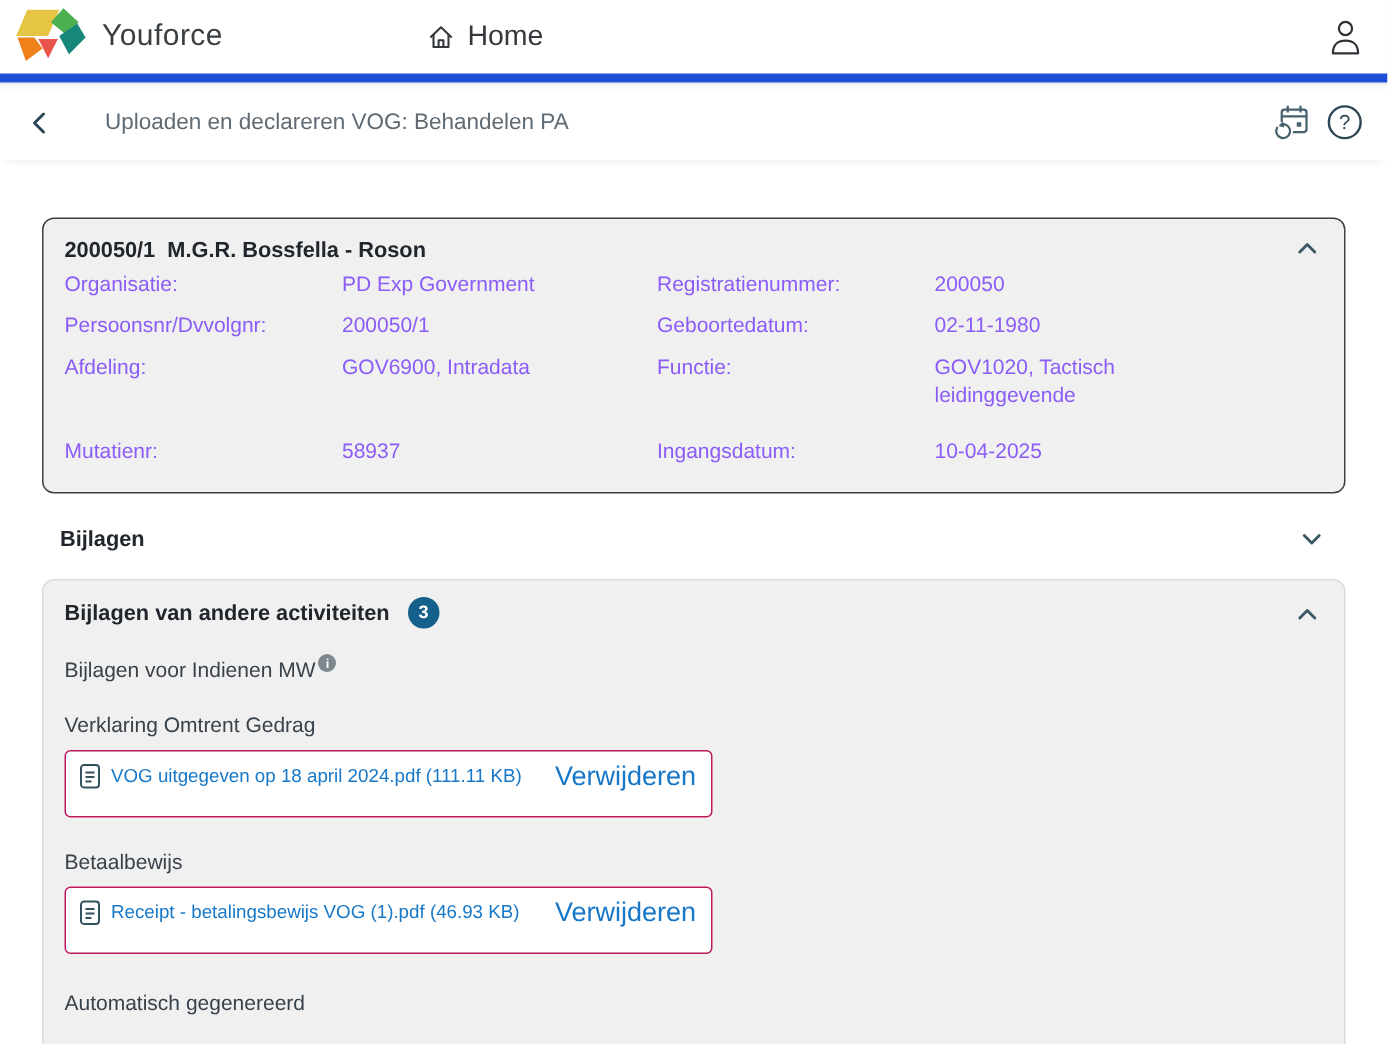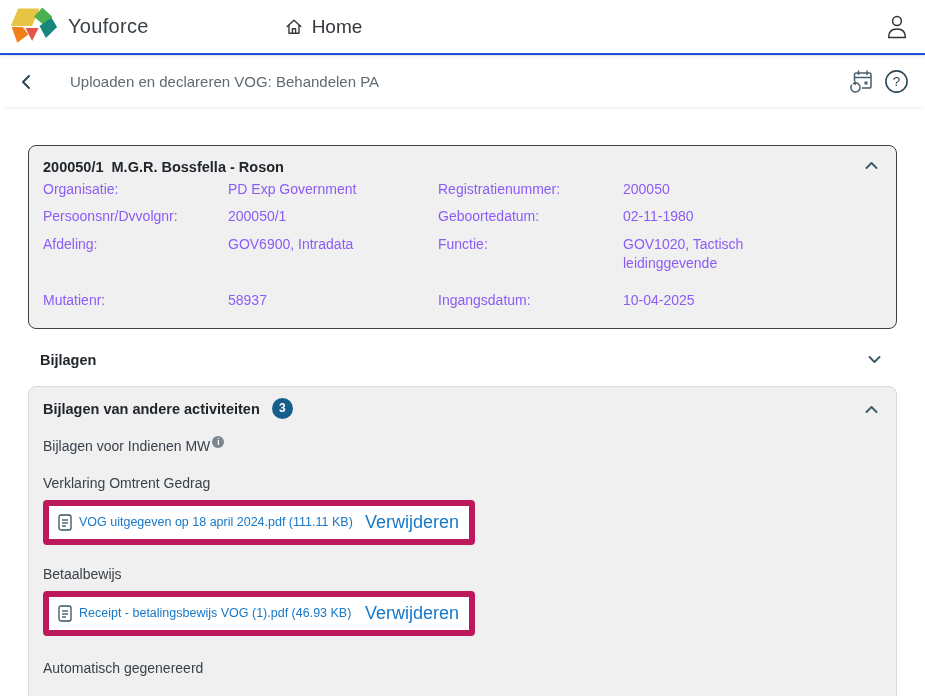--- a/index.html
+++ b/index.html
@@ -11,21 +11,21 @@
     overflow: hidden;
   }
 
   
   .app-header {
     height: 55px;
     display: flex;
     align-items: center;
     padding: 0 16px 0 8px;
     background: #fff;
-    border-bottom: 2px solid #1d4ed8;
+    border-bottom: 6px solid #1d4ed8;
     box-shadow: 0 1px 3px rgba(0,0,0,0.04);
     position: relative;
     z-index: 3;
   }
   .brand-logo { width: 50px; height: 40px; }
   .brand-name {
     font-size: 20px;
     font-weight: 500;
     color: #3a3f44;
     letter-spacing: .3px;
@@ -149,23 +149,23 @@
     margin-left: 2px;
     cursor: pointer;
   }
   .group-label { margin-top: 21px; font-size: 14px; color: #39424a; }
   .group-label.tight { margin-top: 24px; }
 
   .file-box {
     width: 432px;
     margin-top: 9px;
     background: #fff;
-    border: 6px solid #be185d;
+    border: 1px solid #be185d;
     border-radius: 4px;
-    padding: 6px 10px 6px 9px;
+    padding: 6px 10px 16px 9px;
     display: flex;
     align-items: center;
     gap: 7px;
   }
   .file-link {
     font-size: 12.5px;
     color: #1778c8;
     text-decoration: none;
     cursor: pointer;
     white-space: nowrap;

